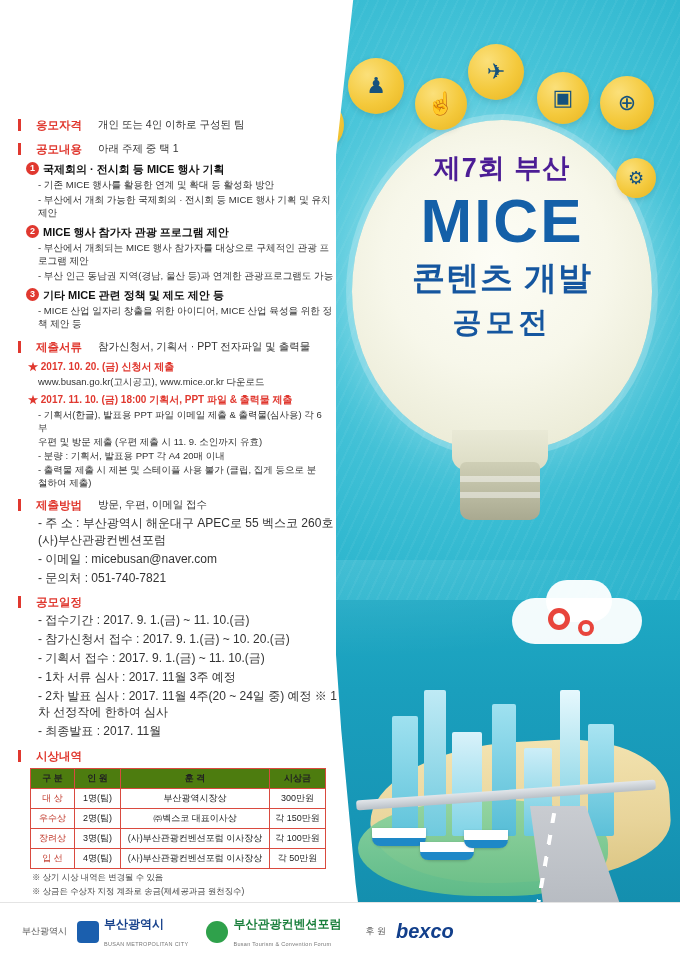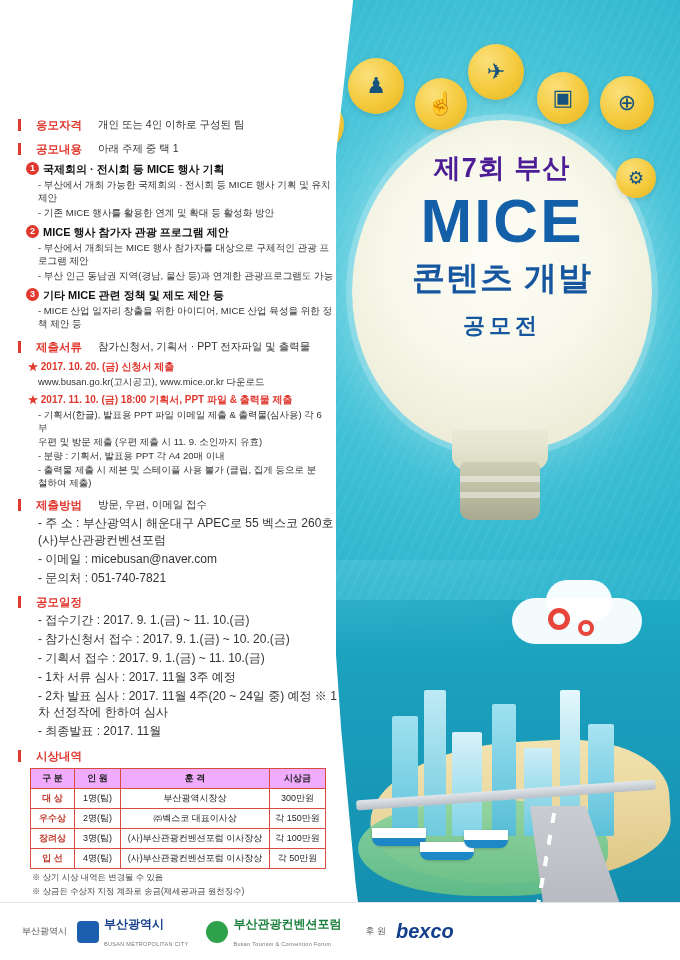--- a/index.html
+++ b/index.html
@@ -70,21 +70,21 @@
   .bulb-base:before{ top:14px; }
   .bulb-base:after{ top:30px; }
   .bulb-title {
     position:absolute; left:352px; top:150px; width:300px;
     text-align:center; color:#1c4f9c;
   }
   .bt-1 { font-size:27px; font-weight:bold; letter-spacing:1px; color:#4c1d95; }
   .bt-2 { font-size:62px; font-weight:bold; line-height:1.0; letter-spacing:2px;
           color:#1460a8; margin-top:4px; text-shadow:1px 1px 0 rgba(255,255,255,0.6); }
   .bt-3 { font-size:33px; font-weight:bold; color:#15569f; margin-top:4px; letter-spacing:1px;}
-  .bt-4 { font-size:22px; font-weight:bold; color:#15569f; margin-top:10px; letter-spacing:4px;}
+  .bt-4 { font-size:29px; font-weight:bold; color:#15569f; margin-top:2px; letter-spacing:4px;}
   
   .icon-c {
     position:absolute; border-radius:50%;
     background:radial-gradient(circle at 35% 30%, #fbe07a, #f4c93c 55%, #e8b41f 100%);
     display:flex; align-items:center; justify-content:center;
     color:#16527d; font-size:22px;
     box-shadow:0 2px 6px rgba(0,0,0,0.12);
   }
   
   .island {
@@ -147,22 +147,22 @@
   .star { font-size:10px; color:#e0382f; font-weight:bold; margin:5px 0 1px 10px; }
   .sub-dash { font-size:9.5px; color:#333; margin:1px 16px 0 20px; line-height:1.38; }
   .plain { font-size:12px; color:#333; margin:2px 0 0 20px; line-height:1.4; }
   
   .award-table {
     margin:4px 0 0 12px; border-collapse:collapse; width:296px; font-size:9px;
   }
   .award-table th, .award-table td {
     border:1px solid #d94a3f; padding:3px 2px; text-align:center; color:#222;
   }
-  .award-table th { background:#f0abfc; font-weight:bold; font-size:9px; }
-  .award-table td.grade { color:#c0392b; font-weight:bold; }
+  .award-table th { background:#4d7c0f; font-weight:bold; font-size:9px; }
+  .award-table td.grade { color:#c0392b; font-weight:normal; }
   .note { font-size:8.4px; color:#444; margin:3px 0 0 14px; }
   
   .badge-head {
     display:inline-block; background:#e0382f; color:#fff; font-size:10.5px; font-weight:bold;
     padding:2px 12px; border-radius:10px; margin:6px 0 3px 12px;
   }
   
   .footer {
     position:absolute; left:0; bottom:0; width:680px; height:58px;
     background:#ffffff; border-top:1px solid #e4e4e4;
@@ -262,22 +262,22 @@
       <div class="sec-head">
         <span class="bar"></span>
         <span>공모내용</span>
         <span class="sub">아래 주제 중 택 1</span>
       </div>
 
       <div class="numline">
         <span class="circ">1</span>
         <span>국제회의 · 전시회 등 MICE 행사 기획</span>
       </div>
+      <div class="dash">- 기존 MICE 행사를 활용한 연계 및 확대 등 활성화 방안</div>
       <div class="dash">- 부산에서 개최 가능한 국제회의 · 전시회 등 MICE 행사 기획 및 유치 제안</div>
-      <div class="dash">- 기존 MICE 행사를 활용한 연계 및 확대 등 활성화 방안</div>
 
       <div class="numline">
         <span class="circ">2</span>
         <span>MICE 행사 참가자 관광 프로그램 제안</span>
       </div>
       <div class="dash">- 부산에서 개최되는 MICE 행사 참가자를 대상으로 구체적인 관광 프로그램 제안</div>
       <div class="dash">- 부산 인근 동남권 지역(경남, 울산 등)과 연계한 관광프로그램도 가능</div>
 
       <div class="numline">
         <span class="circ">3</span>

